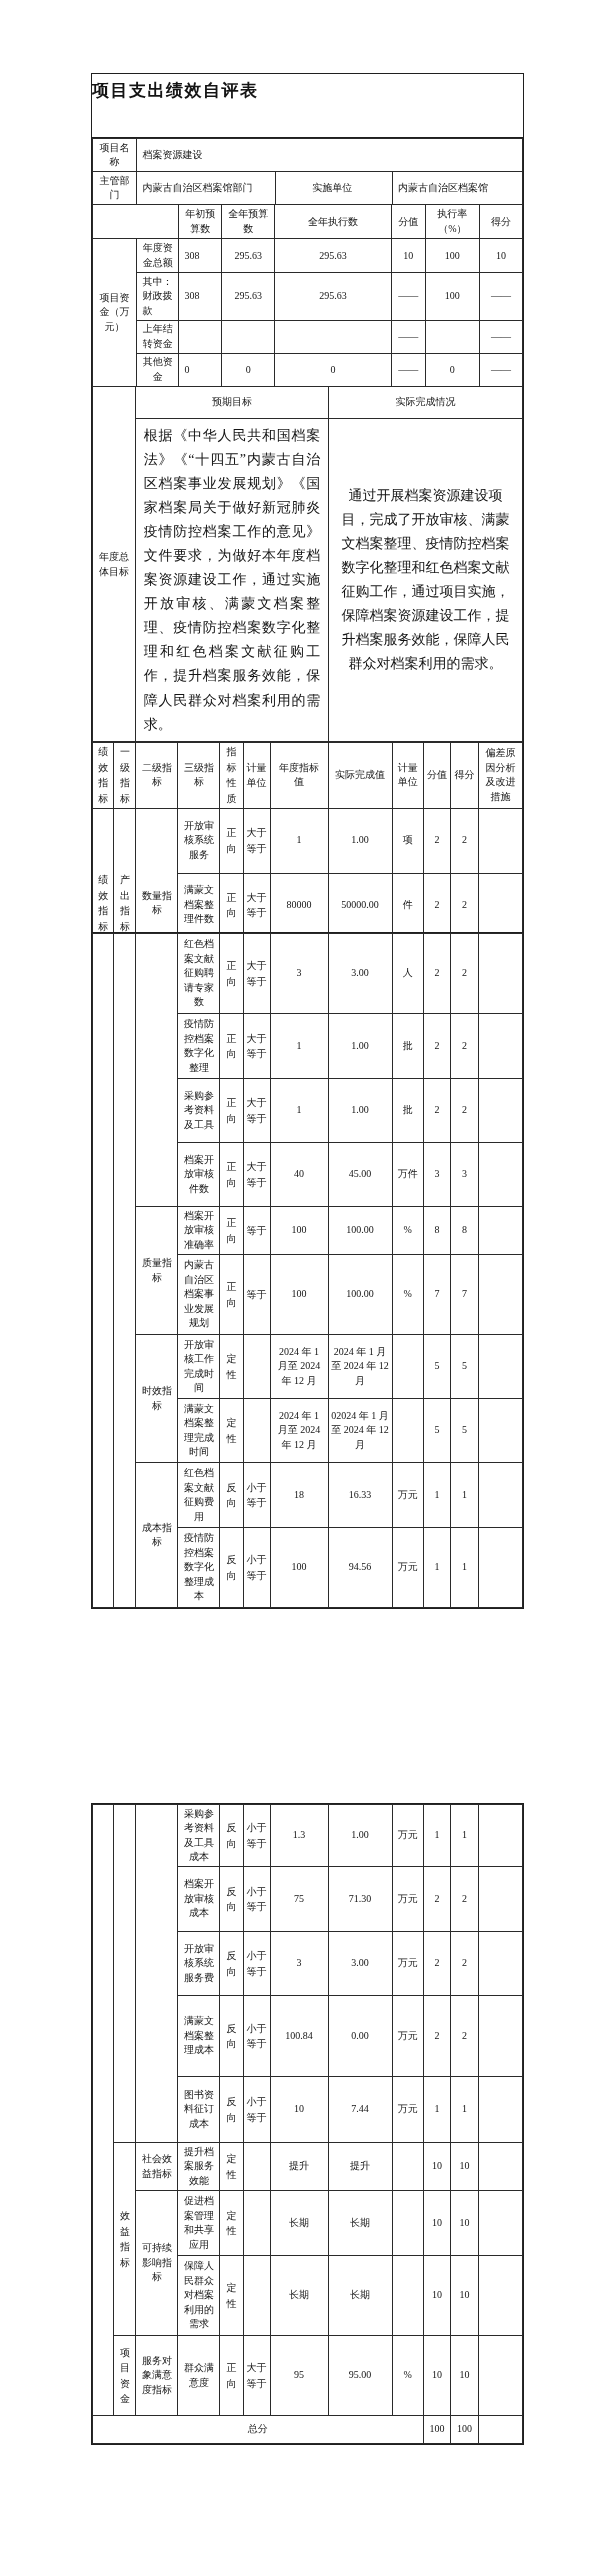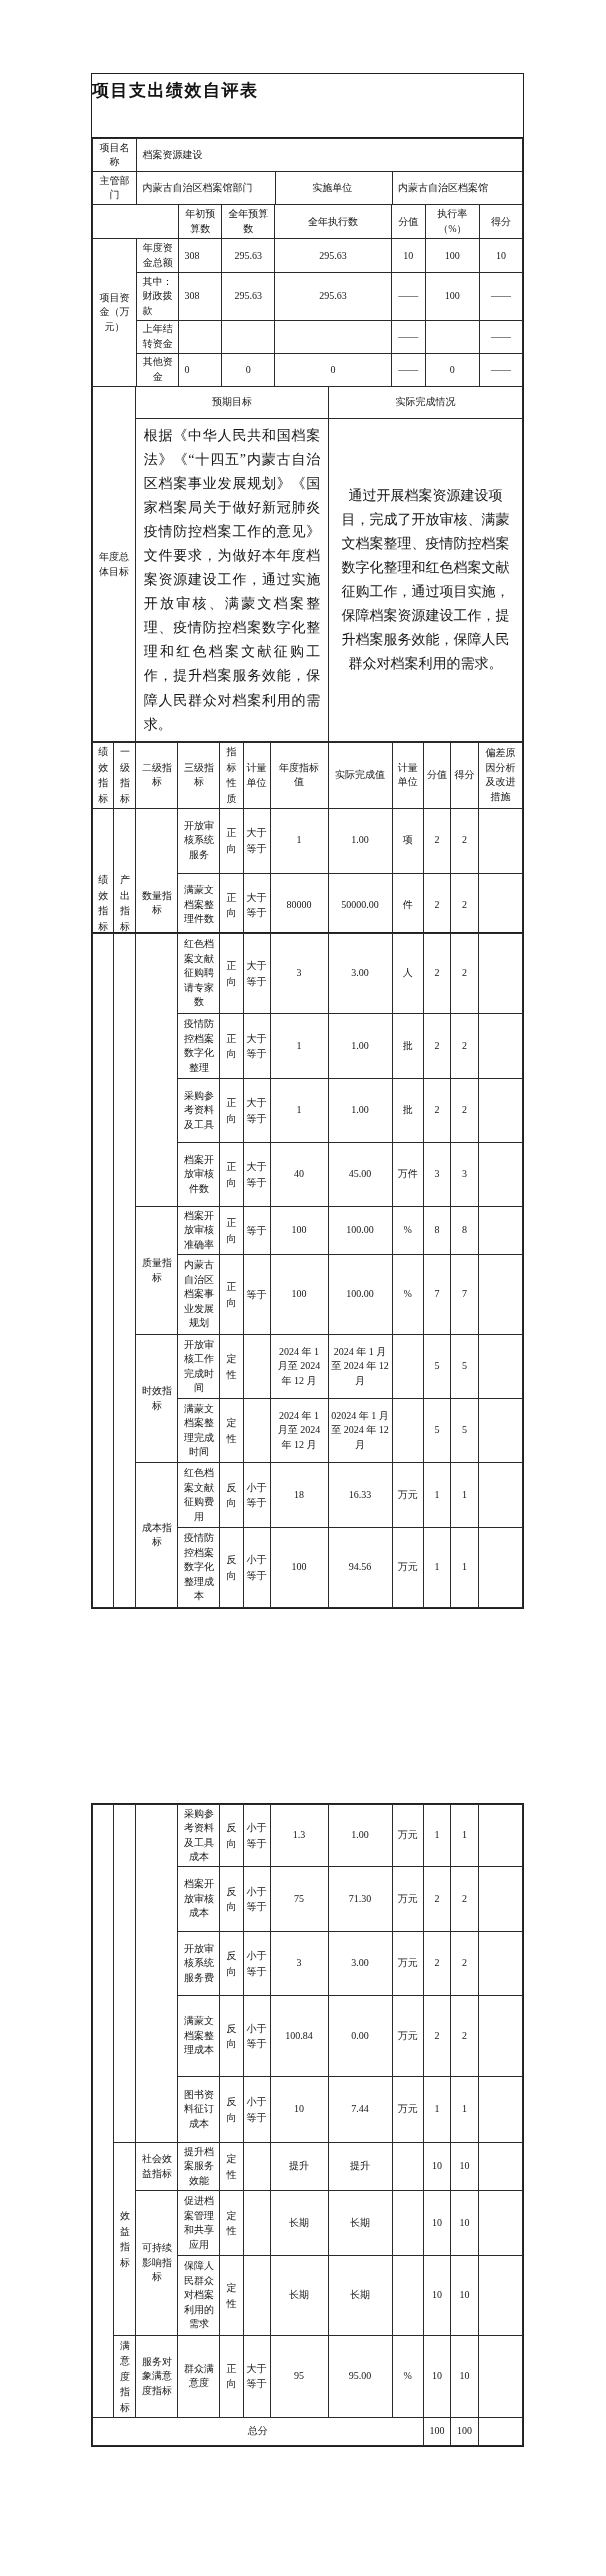--- a/index.html
+++ b/index.html
@@ -472,21 +472,21 @@
       <td class="v">定性</td>
       <td class="v"></td>
       <td>长期</td>
       <td>长期</td>
       <td></td>
       <td>10</td>
       <td>10</td>
       <td></td>
     </tr>
     <tr style="height:80px">
-      <td class="v">满意度指标</td>
+      <td class="v">项目资金</td>
       <td>服务对象满意度指标</td>
       <td>群众满意度</td>
       <td class="v">正向</td>
       <td class="v">大于等于</td>
       <td>95</td>
       <td>95.00</td>
       <td>%</td>
       <td>10</td>
       <td>10</td>
       <td></td>

